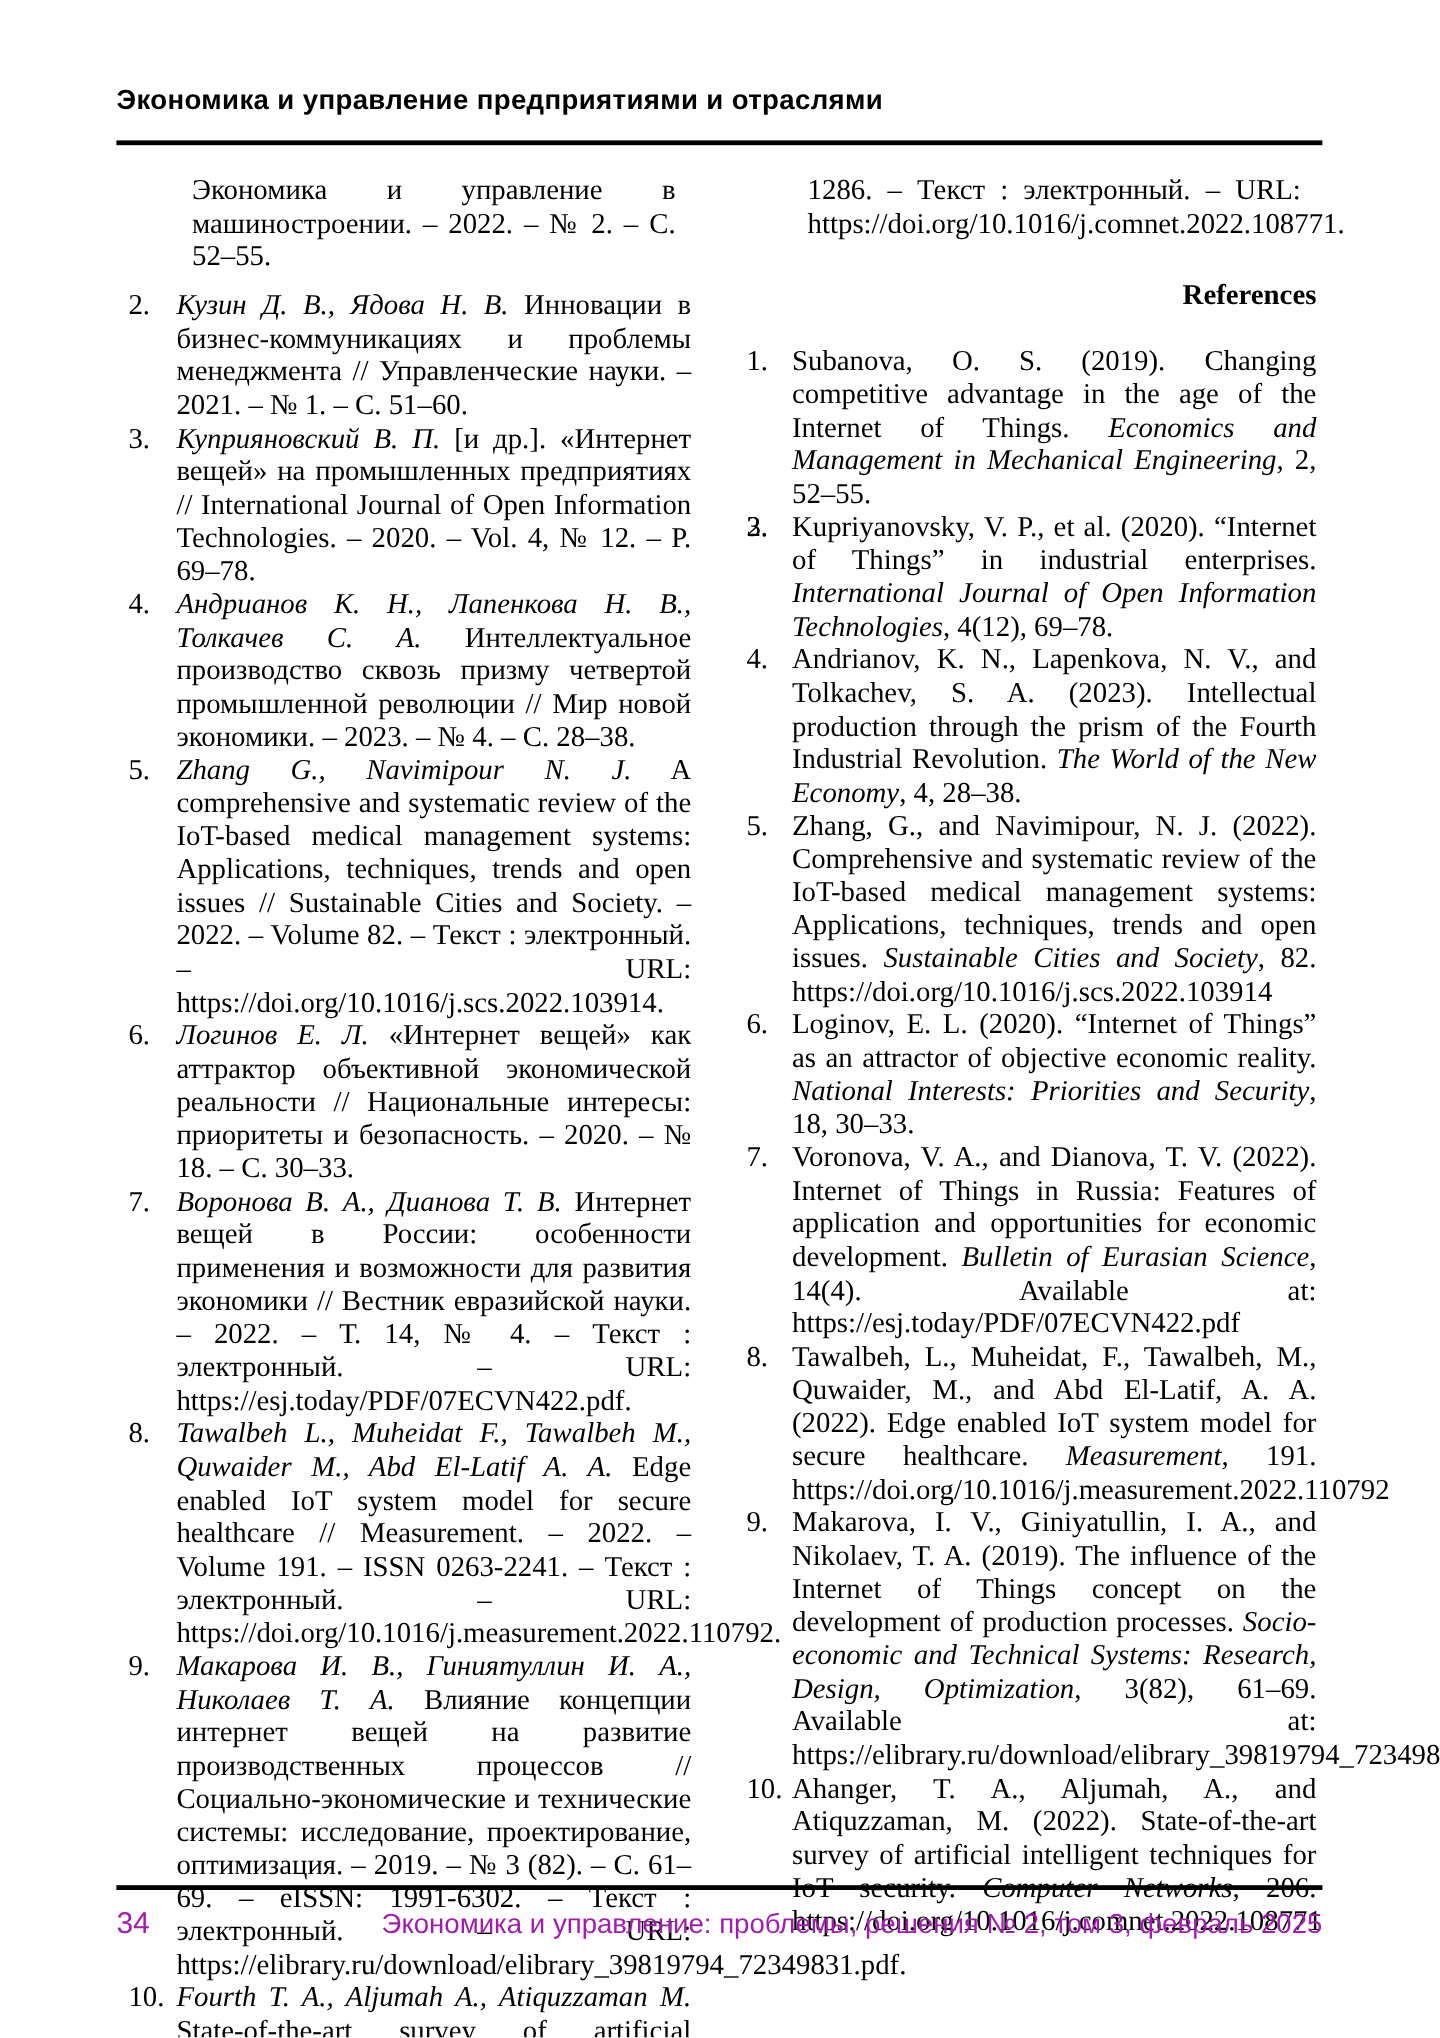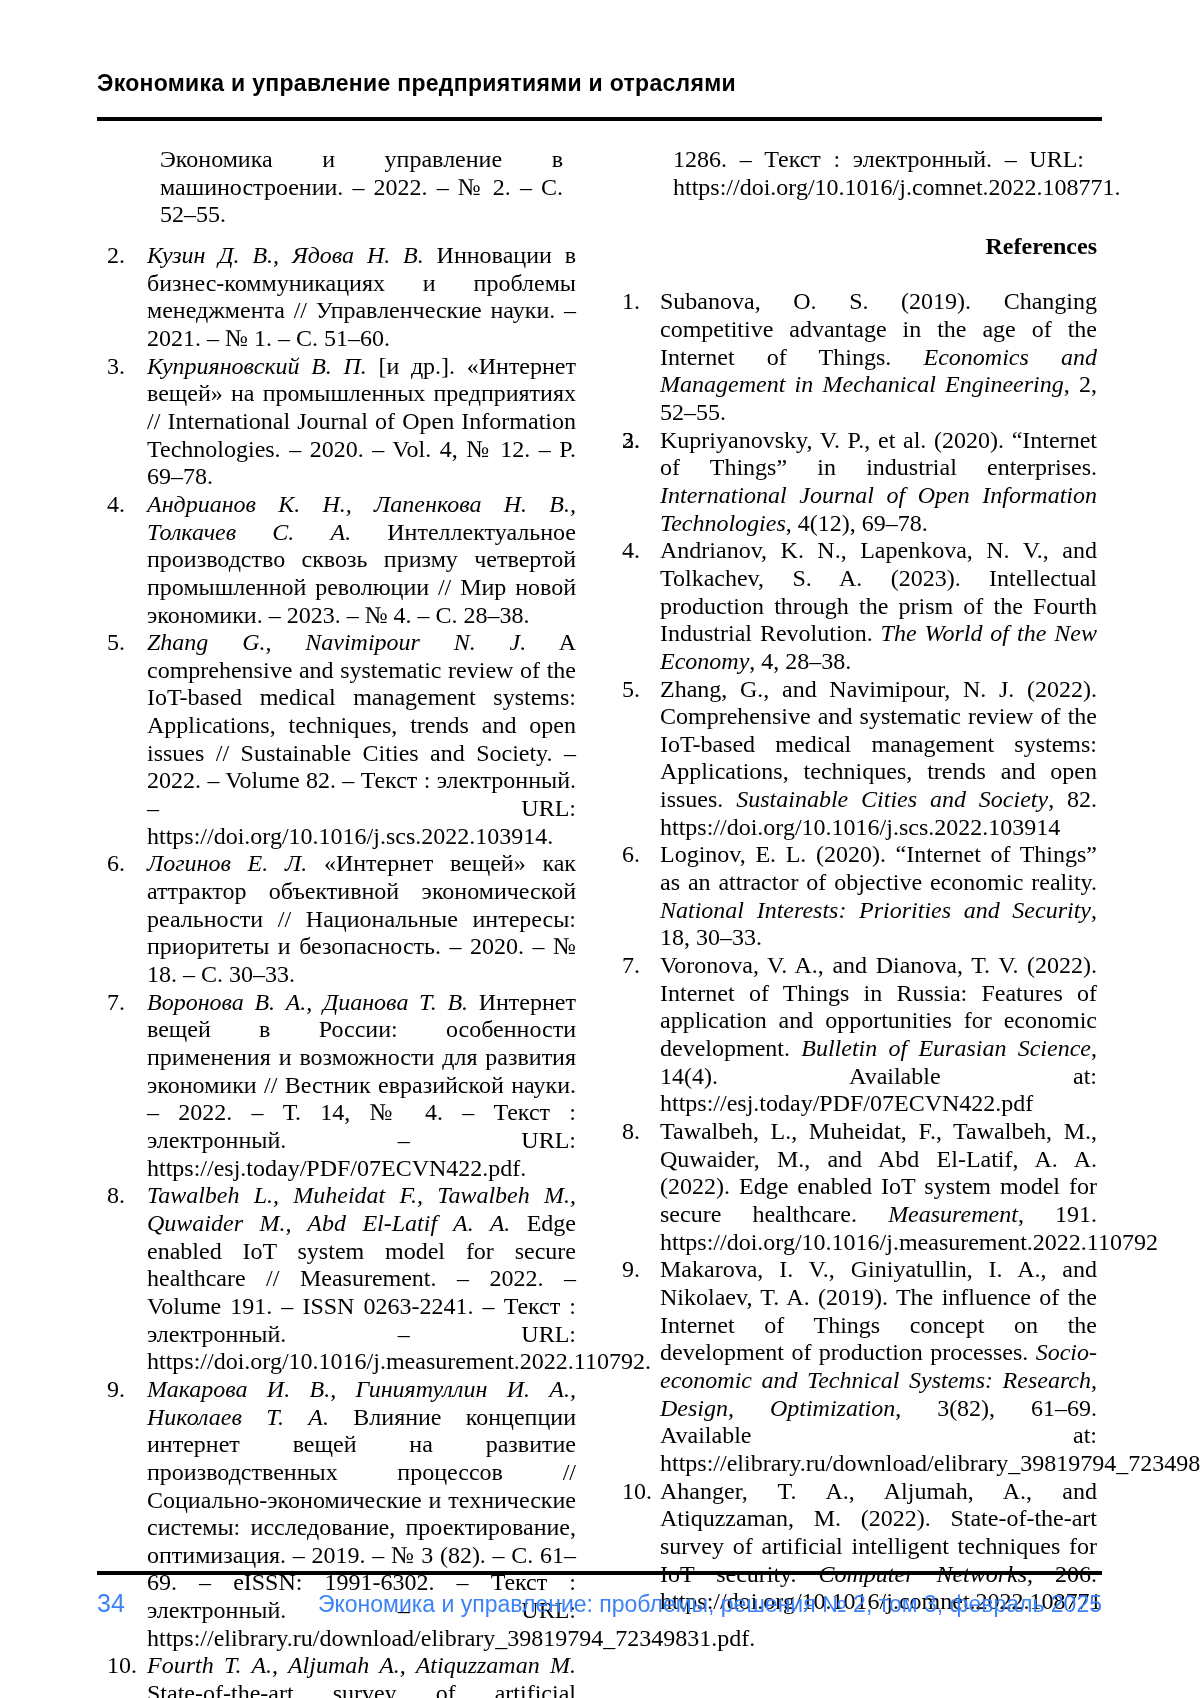--- a/index.html
+++ b/index.html
@@ -88,21 +88,21 @@
   .foot-row {
     position: absolute;
     left: 97px;
     top: 1589px;
     width: 1005px;
     display: flex;
     justify-content: space-between;
     align-items: baseline;
     font-family: "Liberation Sans", "DejaVu Sans", sans-serif;
     font-size: 23px;
-    color: #3b82f6;
+    color: #a21caf;
   }
   .page-num { font-size: 25px; }
   .journal-line { text-align: center; }
 </style>
 </head>
 <body>
 
 <div class="page">
 
   <div class="running-head">Экономика и управление предприятиями и отраслями</div>

